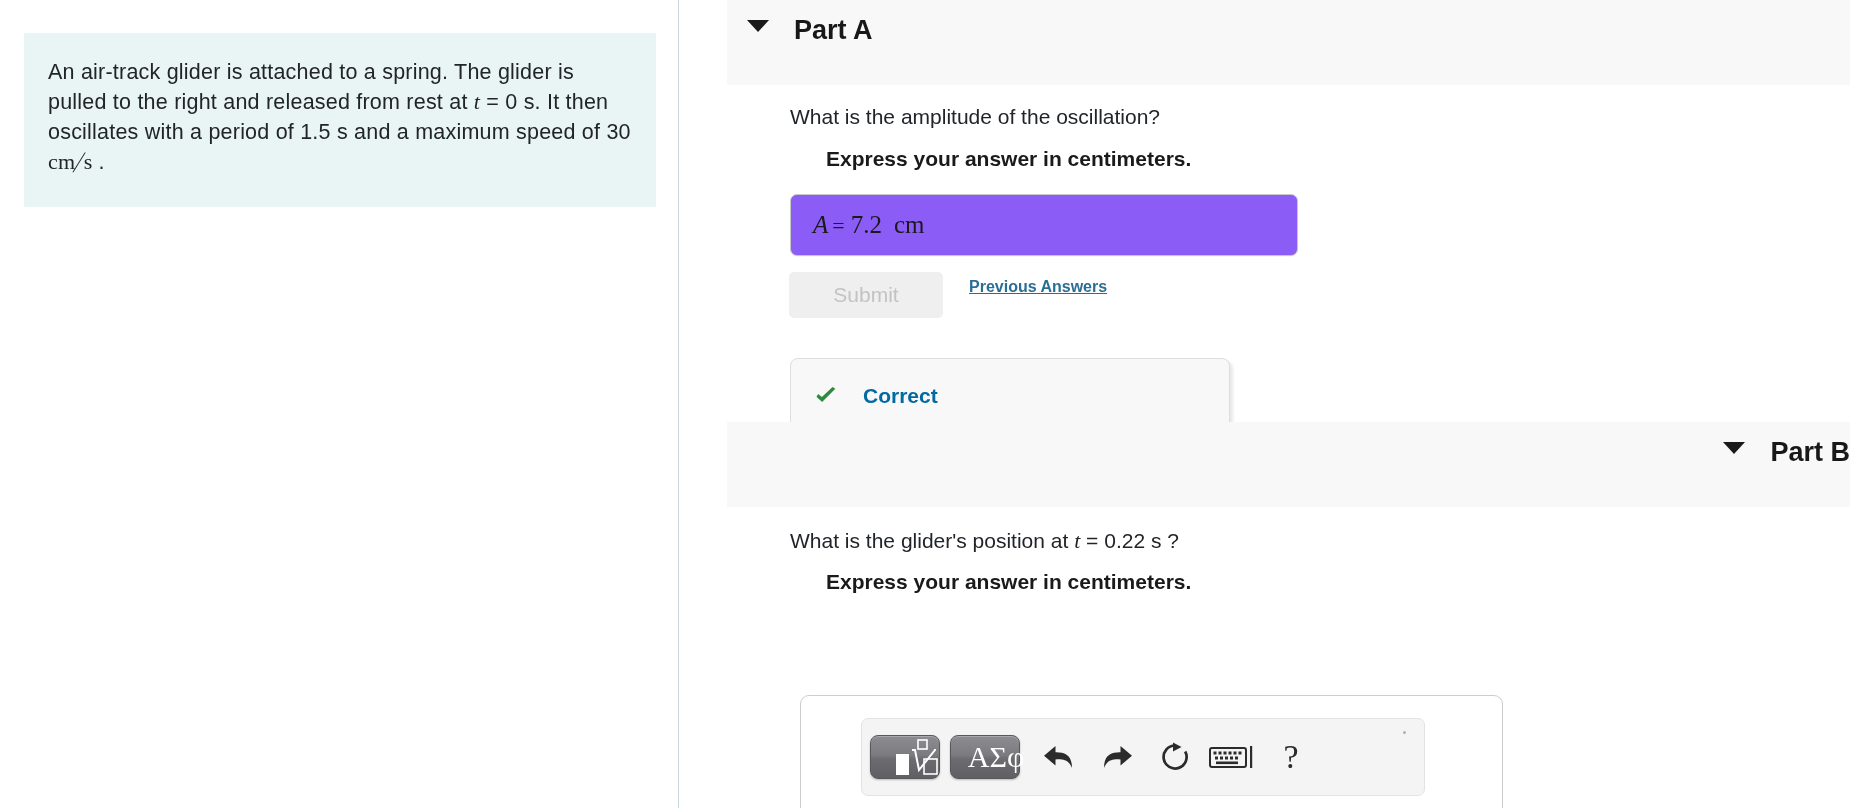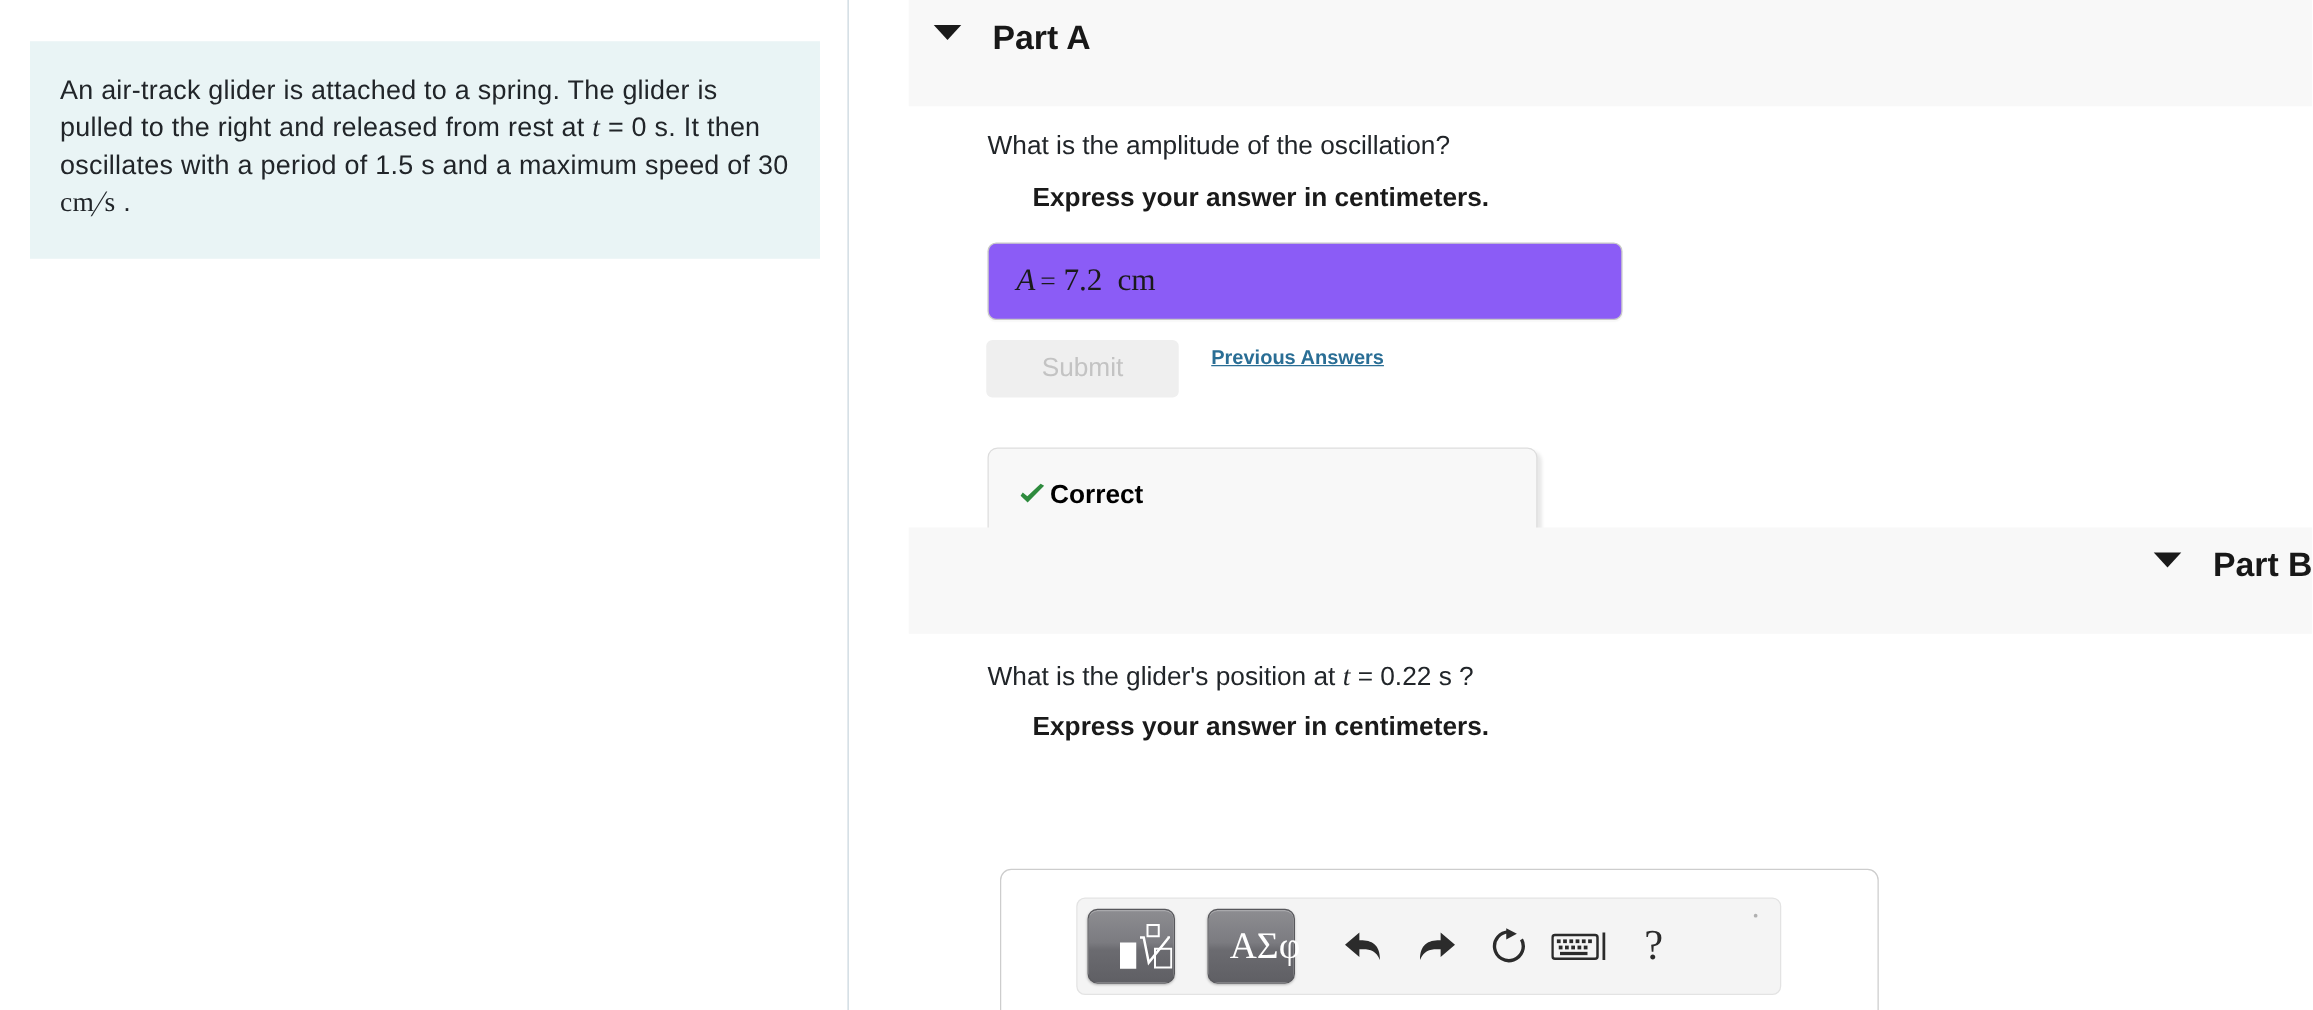--- a/index.html
+++ b/index.html
@@ -197,21 +197,22 @@
     box-shadow: 3px 3px 3px rgba(0,0,0,0.09);
   }
   .check-icon {
     width: 28px;
     height: 26px;
     flex: 0 0 auto;
   }
   .correct-label {
     font-size: 21px;
     font-weight: bold;
-    color: #000000;
+    color: #0369a1;
+    margin-left: 23px;
   }
 
   
   .mathbox {
     position: absolute;
     left: 120px;
     top: 695px;
     width: 703px;
     height: 140px;
     background: #ffffff;
@@ -226,25 +227,25 @@
     height: 78px;
     background: #f4f4f4;
     border: 1px solid #e3e3e3;
     border-radius: 7px;
     display: flex;
     align-items: center;
     padding-left: 8px;
   }
   .tool-btn {
     width: 70px;
-    height: 60px;
+    height: 44px;
     border-radius: 8px;
     background: linear-gradient(180deg, #8d8d91 0%, #7b7b80 45%, #6b6b70 55%, #5f5f64 100%);
     border: 1px solid #58585c;
-    margin-right: 26px;
+    margin-right: 10px;
     display: flex;
     align-items: center;
     justify-content: center;
     cursor: pointer;
     box-shadow: inset 0 1px 0 rgba(255,255,255,0.25), 0 1px 2px rgba(0,0,0,0.25);
     flex: 0 0 auto;
     padding-left: 22px;
   }
   .tool-btn.greek {
     color: #ffffff;

